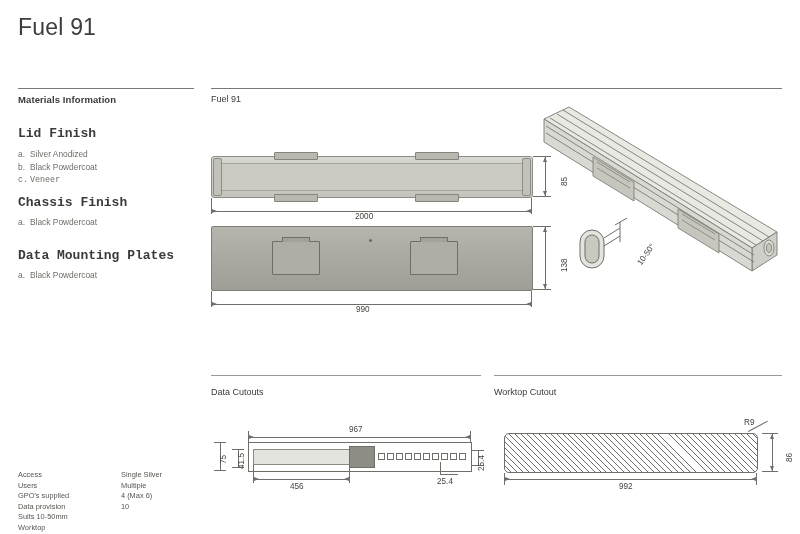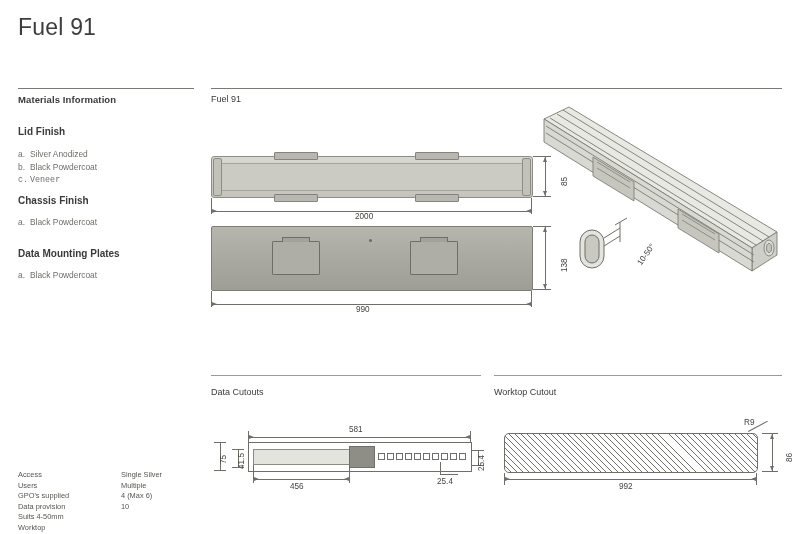--- a/index.html
+++ b/index.html
@@ -44,23 +44,24 @@
   
   .col-head {
     position: absolute;
     font-size: 9.5px;
     font-weight: bold;
     color: #3a3a38;
     letter-spacing: 0.1px;
   }
   .spec-head {
     position: absolute;
-    font-size: 10px;
+    font-size: 13px;
     font-weight: bold;
     color: #3a3a38;
+    font-family: Liberation Mono, monospace;
   }
   .spec-item {
     position: absolute;
     font-size: 8.4px;
     color: #6e6e68;
     white-space: nowrap;
   }
   .spec-item .ltr {
     display: inline-block;
     width: 12px;
@@ -269,21 +270,21 @@
     </div>
     <div class="row">
       <div class="k">GPO's supplied</div>
       <div class="v">4 (Max 6)</div>
     </div>
     <div class="row">
       <div class="k">Data provision</div>
       <div class="v">10</div>
     </div>
     <div class="row">
-      <div class="v" style="width:58px; white-space:normal; line-height:10.5px;">Suits 4-50mm Worktop</div>
+      <div class="v" style="width:58px; white-space:normal; line-height:10.5px;">Suits 10-50mm Worktop</div>
     </div>
   </div>
 
   <div class="draw-label" style="left:211px; top:94px;">Fuel 91</div>
 
   <div class="lid-body" style="left:211px; top:156px; width:320px; height:40px;"></div>
   <div class="lid-inner" style="left:218px; top:163px; width:306px; height:26px;"></div>
   <div class="lid-endcap" style="left:213px; top:158px; width:7px; height:36px;"></div>
   <div class="lid-endcap" style="left:522px; top:158px; width:7px; height:36px;"></div>
   <div class="clip" style="left:274px; top:152px; width:42px; height:6px;"></div>
@@ -391,21 +392,21 @@
   <div class="sq" style="left:432px; top:453px;"></div>
   <div class="sq" style="left:441px; top:453px;"></div>
   <div class="sq" style="left:450px; top:453px;"></div>
   <div class="sq" style="left:459px; top:453px;"></div>
 
   <div class="dline h" style="left:248px; top:437px; width:222px;"></div>
   <div class="dline v" style="left:248px; top:431px; height:12px;"></div>
   <div class="dline v" style="left:470px; top:431px; height:12px;"></div>
   <div class="arr right" style="left:249px; top:435px;"></div>
   <div class="arr left" style="left:465px; top:435px;"></div>
-  <div class="dim" style="left:349px; top:425px;">581</div>
+  <div class="dim" style="left:349px; top:425px;">967</div>
 
   <div class="dline h" style="left:253px; top:479px; width:96px;"></div>
   <div class="dline v" style="left:253px; top:465px; height:18px;"></div>
   <div class="dline v" style="left:349px; top:465px; height:18px;"></div>
   <div class="arr right" style="left:254px; top:477px;"></div>
   <div class="arr left" style="left:344px; top:477px;"></div>
   <div class="dim" style="left:290px; top:482px;text-align:center;">456</div>
 
   <div class="dline v" style="left:220px; top:442px; height:28px;"></div>
   <div class="dline h" style="left:214px; top:442px; width:12px;"></div>

